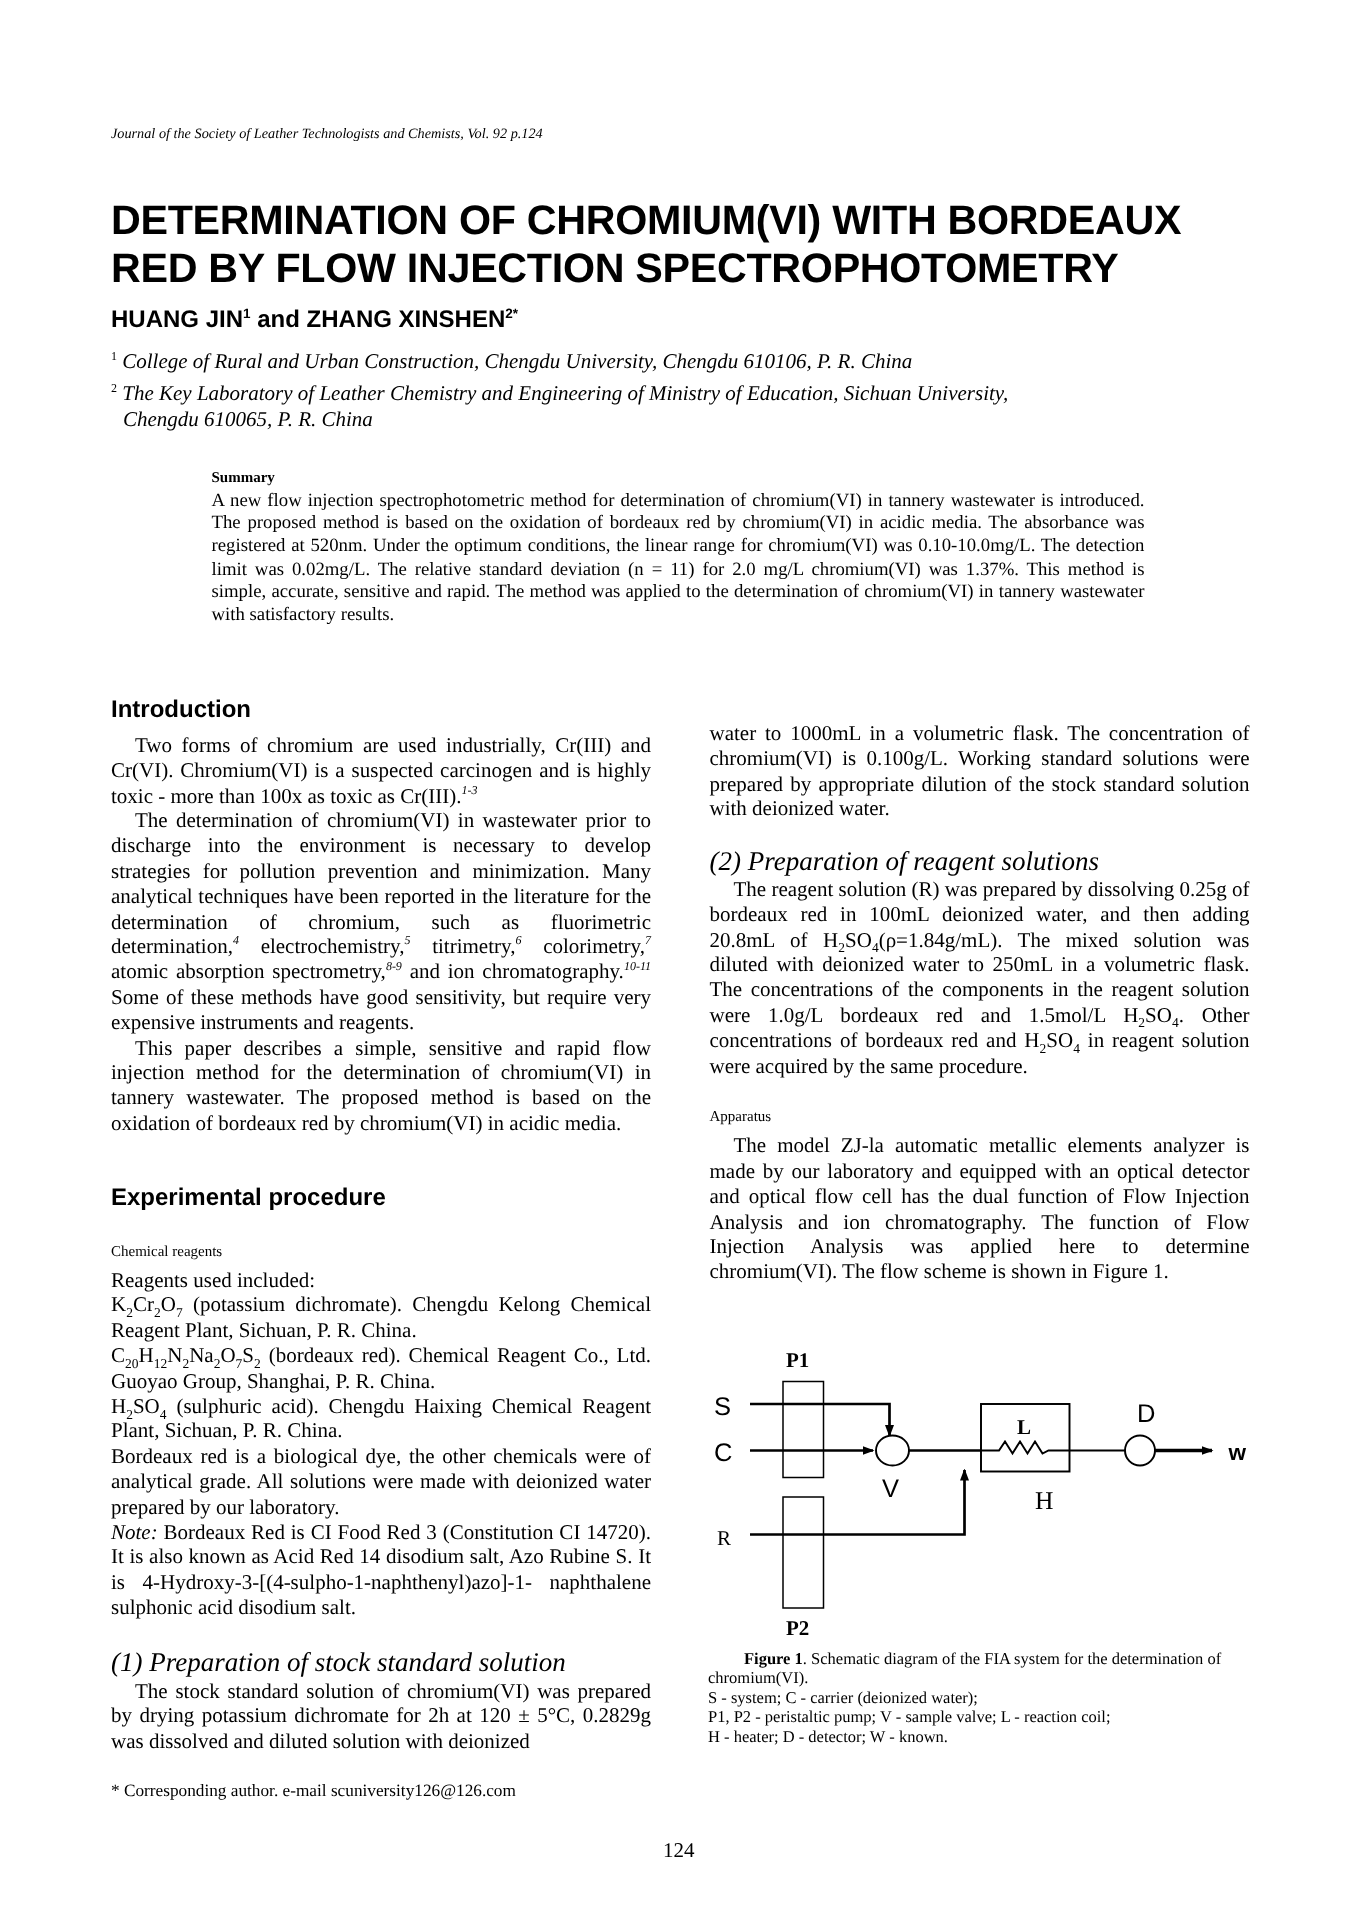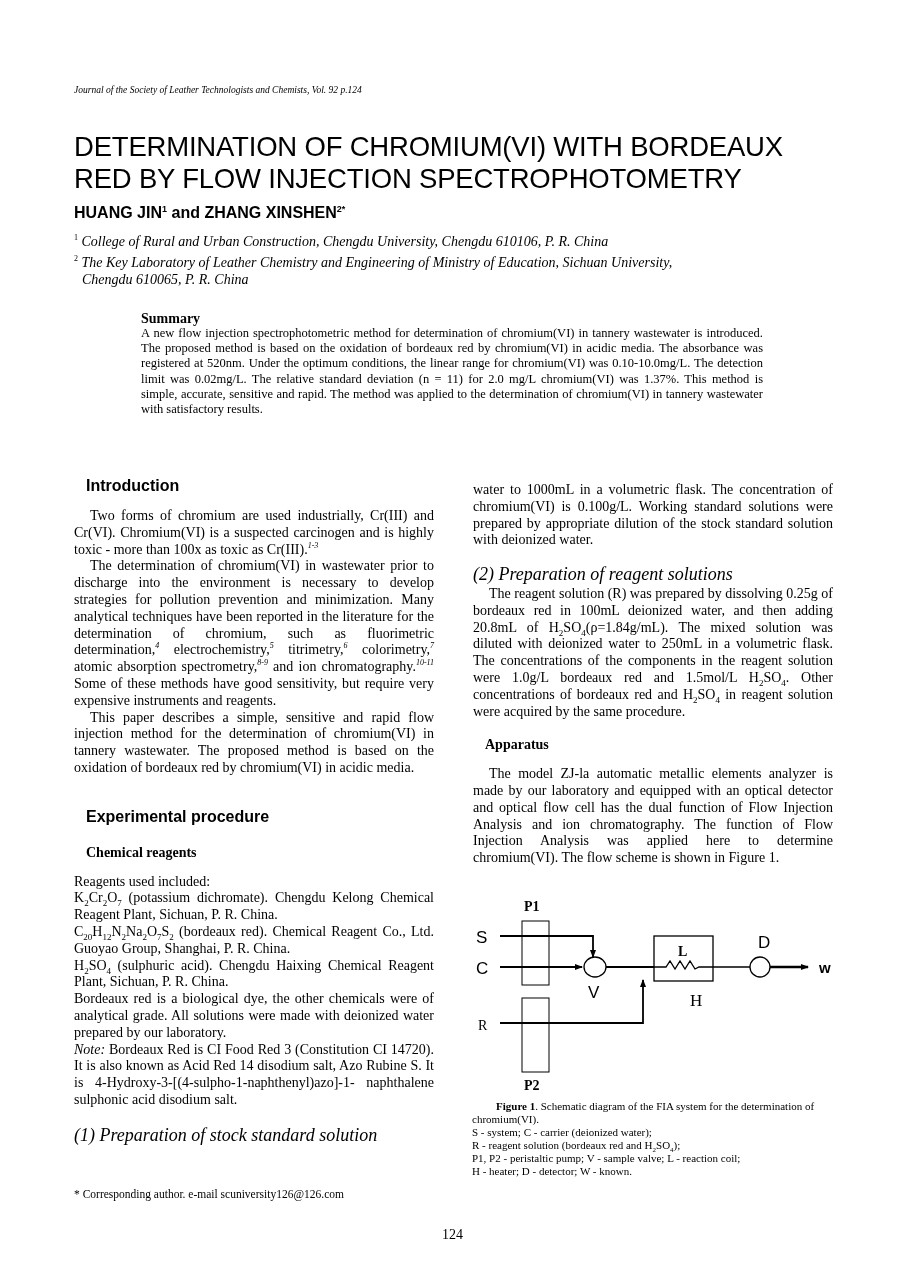--- a/index.html
+++ b/index.html
@@ -2,36 +2,36 @@
 <html><head>
 <meta charset="utf-8">
 <style>
   html, body { margin: 0; padding: 0; background: #ffffff; }
   body { width: 904px; height: 1281px; position: relative; overflow: hidden; color: #000; }
   .serif { font-family: "Liberation Serif", "DejaVu Serif", serif; }
   .sans { font-family: "Liberation Sans", "DejaVu Sans", sans-serif; }
 
   .running-head { position: absolute; left: 74px; top: 85px; font-size: 9.5px; font-style: italic; }
 
-  .title { position: absolute; left: 74px; top: 131px; width: 780px; font-size: 27.5px; font-weight: normal; line-height: 32px; letter-spacing: -0.2px; }
+  .title { position: absolute; left: 74px; top: 131px; width: 780px; font-size: 27.5px; font-weight: bold; line-height: 32px; letter-spacing: -0.2px; }
   .authors { position: absolute; left: 74px; top: 204px; font-size: 16px; font-weight: bold; }
   .authors sup { font-size: 9px; }
   .affil { position: absolute; left: 74px; font-size: 14px; font-style: italic; line-height: 17px; width: 700px; }
   .affil sup { font-size: 8px; font-style: normal; }
   .affil .cont { padding-left: 8px; text-align: right; }
 
   .summary { position: absolute; left: 141px; top: 311px; width: 622px; font-size: 12.5px; line-height: 15.2px; text-align: justify; }
-  .summary h4 { margin: 0; font-size: 14px; font-weight: bold; line-height: 15px; }
+  .summary h4 { margin: 0; font-size: 10px; font-weight: bold; line-height: 15px; }
   .summary p { margin: 0; }
 
   .col { position: absolute; width: 360px; font-size: 14px; line-height: 16.8px; text-align: justify; }
   .col p { margin: 0; }
   .col .indent { text-indent: 16px; }
-  .section-h { font-size: 16px; font-weight: bold; margin: 12px; line-height: 20px; }
-  .sub-h { font-size: 14px; font-weight: bold; margin: 12px; }
+  .section-h { font-size: 16px; font-weight: bold; margin: 0; line-height: 20px; }
+  .sub-h { font-size: 10px; font-weight: normal; margin: 0; }
   .ital-h { font-size: 18px; font-style: italic; margin: 0; }
   sup.ref { font-size: 8px; vertical-align: super; line-height: 0; font-style: italic; }
   sub { font-size: 9px; line-height: 0; }
 
   .footnote { position: absolute; left: 74px; top: 1188px; font-size: 11.5px; }
   .page-num { position: absolute; left: 442px; top: 1227px; font-size: 14px; }
 
   .figure { position: absolute; left: 470px; top: 888px; width: 380px; height: 210px; }
   .caption { position: absolute; left: 472px; top: 1100px; width: 370px; font-size: 11px; line-height: 13px; }
   .caption p { margin: 0; }
@@ -74,20 +74,21 @@
 
   <h3 class="sub-h" style="margin-top:18px">Chemical reagents</h3>
   <p style="margin-top:3px">Reagents used included:</p>
   <p><span class="formula"><span>K</span><sub>2</sub><span>Cr</span><sub>2</sub><span>O</span><sub>7</sub></span><span> (potassium dichromate). Chengdu Kelong Chemical Reagent Plant, Sichuan, P. R. China.</span></p>
   <p><span class="formula"><span>C</span><sub>20</sub><span>H</span><sub>12</sub><span>N</span><sub>2</sub><span>Na</span><sub>2</sub><span>O</span><sub>7</sub><span>S</span><sub>2</sub></span><span> (bordeaux red). Chemical Reagent Co., Ltd. Guoyao Group, Shanghai, P. R. China.</span></p>
   <p><span class="formula"><span>H</span><sub>2</sub><span>SO</span><sub>4</sub></span><span> (sulphuric acid). Chengdu Haixing Chemical Reagent Plant, Sichuan, P. R. China.</span></p>
   <p>Bordeaux red is a biological dye, the other chemicals were of analytical grade. All solutions were made with deionized water prepared by our laboratory.</p>
   <p><i>Note:</i><span> Bordeaux Red is CI Food Red 3 (Constitution CI 14720). It is also known as Acid Red 14 disodium salt, Azo Rubine S. It is 4-Hydroxy-3-[(4-sulpho-1-naphthenyl)azo]-1- naphthalene sulphonic acid disodium salt.</span></p>
 
   <h3 class="ital-h" style="margin-top:18px; font-weight:normal">(1) Preparation of stock standard solution</h3>
+  <p class="indent" style="margin-top:4px">The stock standard solution of chromium(VI) was prepared by drying potassium dichromate for 2h at 120 ± 5°C, 0.2829g was dissolved and diluted solution with deionized</p>
 </div>
 
 <div class="col serif" style="left:473px; top:482px;">
   <p>water to 1000mL in a volumetric flask. The concentration of chromium(VI) is 0.100g/L. Working standard solutions were prepared by appropriate dilution of the stock standard solution with deionized water.</p>
 
   <h3 class="ital-h" style="margin-top:17px; font-weight:normal">(2) Preparation of reagent solutions</h3>
   <p class="indent" style="margin-top:3px"><span>The reagent solution (R) was prepared by dissolving 0.25g of bordeaux red in 100mL deionized water, and then adding 20.8mL of H</span><sub>2</sub><span>SO</span><sub>4</sub><span>(ρ=1.84g/mL). The mixed solution was diluted with deionized water to 250mL in a volumetric flask. The concentrations of the components in the reagent solution were 1.0g/L bordeaux red and 1.5mol/L H</span><sub>2</sub><span>SO</span><sub>4</sub><span>. Other concentrations of bordeaux red and H</span><sub>2</sub><span>SO</span><sub>4</sub><span> in reagent solution were acquired by the same procedure.</span></p>
 
   <h3 class="sub-h" style="margin-top:17px">Apparatus</h3>
   <p class="indent" style="margin-top:3px">The model ZJ-la automatic metallic elements analyzer is made by our laboratory and equipped with an optical detector and optical flow cell has the dual function of Flow Injection Analysis and ion chromatography. The function of Flow Injection Analysis was applied here to determine chromium(VI). The flow scheme is shown in Figure 1.</p>
@@ -127,19 +128,18 @@
   <path d="M243,79 L280,79" fill="none" stroke="#000" stroke-width="1.3"></path>
   <ellipse cx="290" cy="79" rx="10" ry="10" fill="#fff" stroke="#000" stroke-width="1.3"></ellipse>
   <text x="288" y="60" font-family="Liberation Sans, sans-serif" font-size="17">D</text>
   <path d="M300,79 L338,79" fill="none" stroke="#000" stroke-width="2.4" marker-end="url(#arr)"></path>
   <text x="349" y="85" font-family="Liberation Sans, sans-serif" font-weight="bold" font-size="15">w</text>
 </svg>
 
 <div class="caption serif">
   <p><span class="fig-label">Figure 1</span><span>. Schematic diagram of the FIA system for the determination of chromium(VI).</span></p>
   <p>S - system; C - carrier (deionized water);</p>
-  <p><span>R - reagent solution (bordeaux red and H</span><sub style="font-size:7px">2</sub><span>SO</span><sub style="font-size:7px">4</sub><span>);</span></p>
   <p>P1, P2 - peristaltic pump; V - sample valve; L - reaction coil;</p>
   <p>H - heater; D - detector; W - known.</p>
 </div>
 
 <div class="footnote serif">* Corresponding author. e-mail scuniversity126@126.com</div>
 <div class="page-num serif">124</div>
 
 </body></html>

